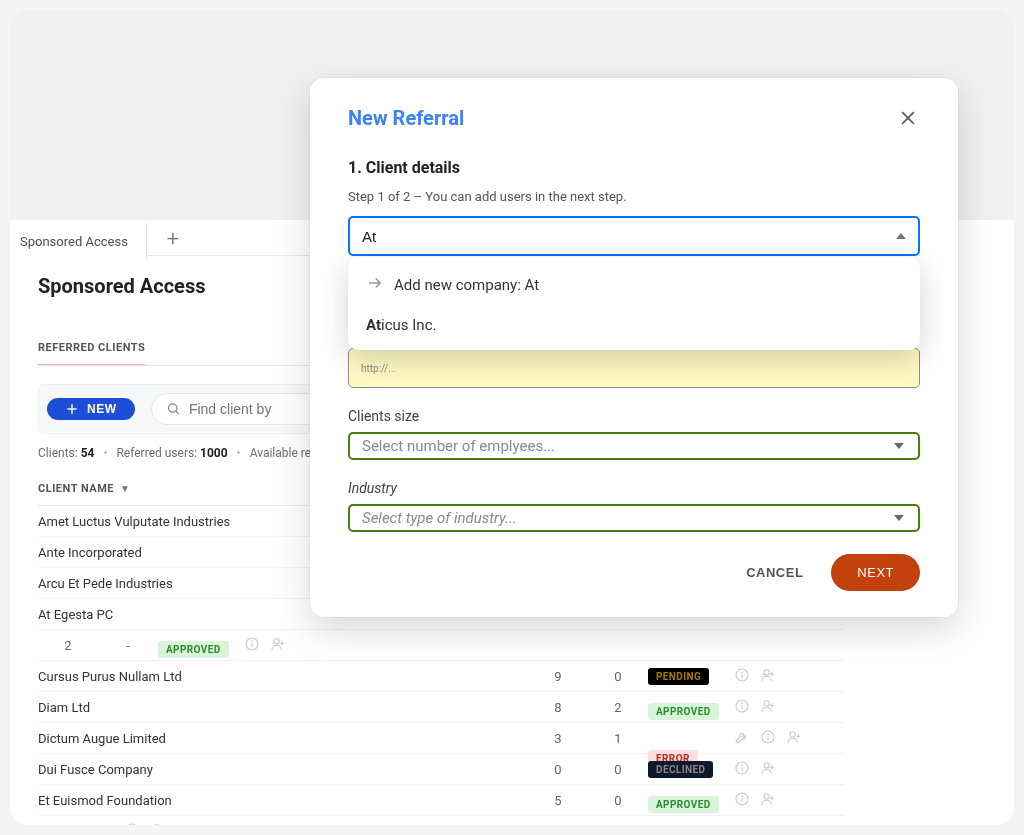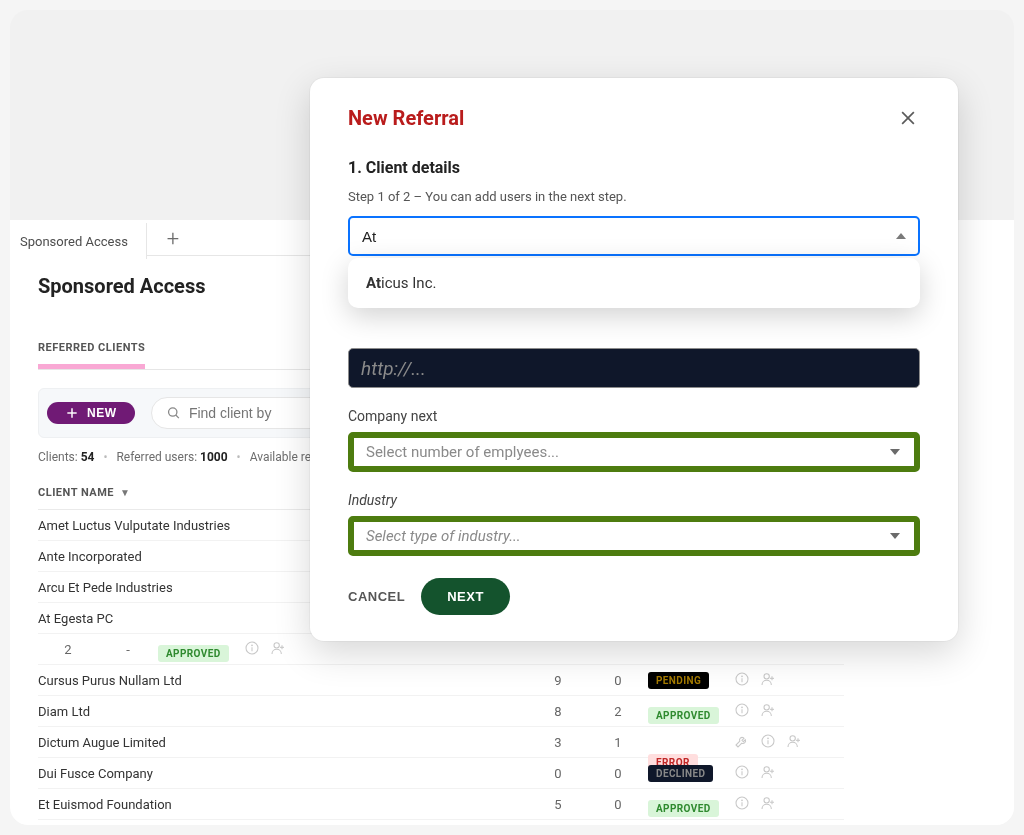--- a/index.html
+++ b/index.html
@@ -9,24 +9,24 @@
 
   
   .page { position: absolute; left: 0; top: 210px; right: 0; bottom: 0; background: #fff; }
   .tabstrip { position: absolute; left: 0; top: 0; right: 170px; height: 36px; border-bottom: 1px solid #e6e6e6; }
   .tab { display: inline-flex; align-items: center; height: 36px; padding: 0 18px 0 10px; font-size: 13px; color: #4d4d4d; background: #fff; border-right: 1px solid #e6e6e6; }
   .tab-plus { display: inline-flex; align-items: center; justify-content: center; width: 44px; height: 36px; color: #6b6b6b; font-size: 22px; font-weight: 300; }
 
   .page-inner { position: absolute; left: 28px; top: 54px; right: 170px; bottom: 0; }
   .page-title { font-size: 20px; font-weight: 700; color: #222; }
   .page-subtabs { margin-top: 38px; border-bottom: 1px solid #e6e6e6; }
-  .subtab { display: inline-block; font-size: 11px; letter-spacing: .5px; font-weight: 700; color: #555; padding-bottom: 10px; border-bottom: 5px solid #f9a8d4; }
+  .subtab { display: inline-block; font-size: 11px; letter-spacing: .5px; font-weight: 700; color: #555; padding-bottom: 10px; border-bottom: 1px solid #f9a8d4; }
 
   .toolbar { margin-top: 18px; display: flex; align-items: center; gap: 16px; background: #f6f8fa; border: 1px solid #eef0f2; border-radius: 6px; padding: 8px; }
-  .btn-new { display: inline-flex; align-items: center; gap: 8px; background: #701a75; color: #fff; font-size: 12px; font-weight: 700; letter-spacing: .5px; border-radius: 22px; padding: 4px 18px; border: none; }
+  .btn-new { display: inline-flex; align-items: center; gap: 8px; background: #1d4ed8; color: #fff; font-size: 12px; font-weight: 700; letter-spacing: .5px; border-radius: 22px; padding: 4px 18px; border: none; }
   .btn-new svg { width: 14px; height: 14px; stroke: #fff; stroke-width: 2.5; }
   .search-wrap { flex: 1; display: flex; align-items: center; gap: 8px; background: #fff; border: 1px solid #e6e6e6; border-radius: 20px; padding: 7px 14px; }
   .search-wrap svg { width: 16px; height: 16px; stroke: #888; fill: none; stroke-width: 2; }
   .search-wrap input { border: none; outline: none; font-size: 14px; color: #7a7a7a; width: 100%; }
 
   .statsrow { margin-top: 12px; font-size: 12px; color: #6d6d6d; }
   .statsrow b { color: #222; font-weight: 700; }
   .statsrow .dot { color: #bbb; padding: 0 6px; }
 
   .col-headers { margin-top: 12px; display: flex; align-items: center; font-size: 11px; letter-spacing: .5px; font-weight: 700; color: #555; padding: 10px 0; border-bottom: 1px solid #eaeaea; }
@@ -42,42 +42,42 @@
   .c-actions svg { width: 16px; height: 16px; stroke: #c8c8c8; fill: none; stroke-width: 1.6; }
   .badge { display: inline-block; font-size: 10px; font-weight: 700; letter-spacing: .4px; padding: 3px 8px; border-radius: 3px; }
   .b-approved { background: #d9f5d9; color: #2f8a2f; margin-top: 8px; }
   .b-pending  { background: #000000; color: #a57b00; }
   .b-error    { background: #ffdede; color: #c02626; margin-top: 40px; }
   .b-declined { background: #0f172a; color: #888; }
 
   
   .modal-shadow { position: absolute; left: 300px; top: 68px; width: 648px; border-radius: 14px; background: #fff; box-shadow: 0 12px 36px rgba(0,0,0,.16), 0 0 0 1px rgba(0,0,0,.03); padding: 28px 38px 26px 38px; }
   .m-head { display: flex; align-items: center; justify-content: space-between; }
-  .m-title { font-size: 20px; font-weight: 700; color: #b91c1c; }
+  .m-title { font-size: 20px; font-weight: 700; color: #3b82f6; }
   .m-close { width: 24px; height: 24px; display: flex; align-items: center; justify-content: center; cursor: pointer; }
   .m-close svg { width: 20px; height: 20px; stroke: #5a5a5a; stroke-width: 2; }
 
   .m-section { margin-top: 28px; font-size: 16px; font-weight: 700; color: #222; }
   .m-sub { margin-top: 12px; font-size: 13px; color: #555; }
 
   .combo { position: relative; margin-top: 12px; }
   .combo-input { width: 100%; height: 40px; border: 2px solid #0a73ff; border-radius: 5px; padding: 0 40px 0 12px; font-size: 15px; color: #222; outline: none; }
   .combo .tri { position: absolute; right: 14px; top: 50%; transform: translateY(-50%); width: 0; height: 0; border-left: 5px solid transparent; border-right: 5px solid transparent; border-bottom: 6px solid #7a7a7a; }
   .dropdown { position: absolute; left: 0; right: 0; top: 42px; background: #fff; border-radius: 10px; box-shadow: 0 8px 28px rgba(0,0,0,.18); padding: 6px 0; z-index: 3; }
   .dd-item { display: flex; align-items: center; gap: 10px; padding: 10px 18px; font-size: 15px; color: #333; cursor: pointer; }
   .dd-item .arrow svg { width: 18px; height: 18px; stroke: #9a9a9a; stroke-width: 2; fill: none; }
   .dd-item b { font-weight: 700; }
   .field-label { font-size: 14px; color: #444; }
-  .disabled-input { margin-top: 0; width: 100%; height: 40px; border: 1px solid #8c8c8c; border-radius: 5px; padding: 0 12px; font-size: 19px; color: #8a8a8a; background: #0f172a; display: flex; align-items: center; font-style: italic; }
-  .select-like { margin-top: 8px; width: 100%; height: 40px; border: 6px solid #4d7c0f; border-radius: 5px; padding: 0 40px 0 12px; font-size: 15px; color: #8a8a8a; background: #fff; display: flex; align-items: center; position: relative; }
+  .disabled-input { margin-top: 0; width: 100%; height: 40px; border: 1px solid #8c8c8c; border-radius: 5px; padding: 0 12px; font-size: 10px; color: #8a8a8a; background: #fef9c3; display: flex; align-items: center; }
+  .select-like { margin-top: 8px; width: 100%; height: 28px; border: 2px solid #4d7c0f; border-radius: 5px; padding: 0 40px 0 12px; font-size: 15px; color: #8a8a8a; background: #fff; display: flex; align-items: center; position: relative; }
   .select-like .tri2 { position: absolute; right: 14px; top: 50%; transform: translateY(-50%); width: 0; height: 0; border-left: 5px solid transparent; border-right: 5px solid transparent; border-top: 6px solid #6a6a6a; }
 
-  .m-footer { margin-top: 22px; display: flex; align-items: center; gap: 16px; }
+  .m-footer { margin-top: 22px; display: flex; justify-content: flex-end; align-items: center; gap: 28px; }
   .btn-cancel { font-size: 13px; font-weight: 700; letter-spacing: .5px; color: #555; background: none; border: none; cursor: pointer; }
-  .btn-next { font-size: 13px; font-weight: 700; letter-spacing: .5px; color: #fff; background: #14532d; border: none; border-radius: 22px; padding: 11px 26px; cursor: pointer; }
+  .btn-next { font-size: 13px; font-weight: 400; letter-spacing: .5px; color: #fff; background: #c2410c; border: none; border-radius: 22px; padding: 11px 26px; cursor: pointer; }
 
   .fade-right { position: absolute; right: 0; top: 0; bottom: 0; width: 170px; background: linear-gradient(to right, rgba(255,255,255,0), #fff 55%); pointer-events: none; }
 
 </style>
 </head>
 <body>
 
 <div class="stage">
   <div class="page">
     <div class="tabstrip">
@@ -301,29 +301,38 @@
 
     <div class="m-section">1. Client details</div>
     <div class="m-sub">Step 1 of 2 – You can add users in the next step.</div>
 
     <div class="combo">
       <input class="combo-input" value="At" style="">
       <span class="tri"></span>
 
       <div class="dropdown">
         <div class="dd-item">
+          <span class="arrow">
+            <svg viewBox="0 0 24 24">
+                <line x1="4" y1="12" x2="19" y2="12"></line>
+                <polyline points="13 6 19 12 13 18"></polyline>
+              </svg>
+          </span>
+          <span><span>Add new company: </span><span>At</span></span>
+        </div>
+        <div class="dd-item">
           <span><b>At</b><span>icus Inc.</span></span>
         </div>
       </div>
     </div>
 
     <div class="disabled-input" style="margin-top:92px;">http://...</div>
 
     <div style="margin-top:20px;">
-      <div class="field-label">Company next</div>
+      <div class="field-label">Clients size</div>
       <div class="select-like">
         <span>Select number of emplyees...</span>
         <span class="tri2"></span>
       </div>
     </div>
 
     <div style="margin-top:20px;font-style:italic;">
       <div class="field-label">Industry</div>
       <div class="select-like">
         <span>Select type of industry...</span>

